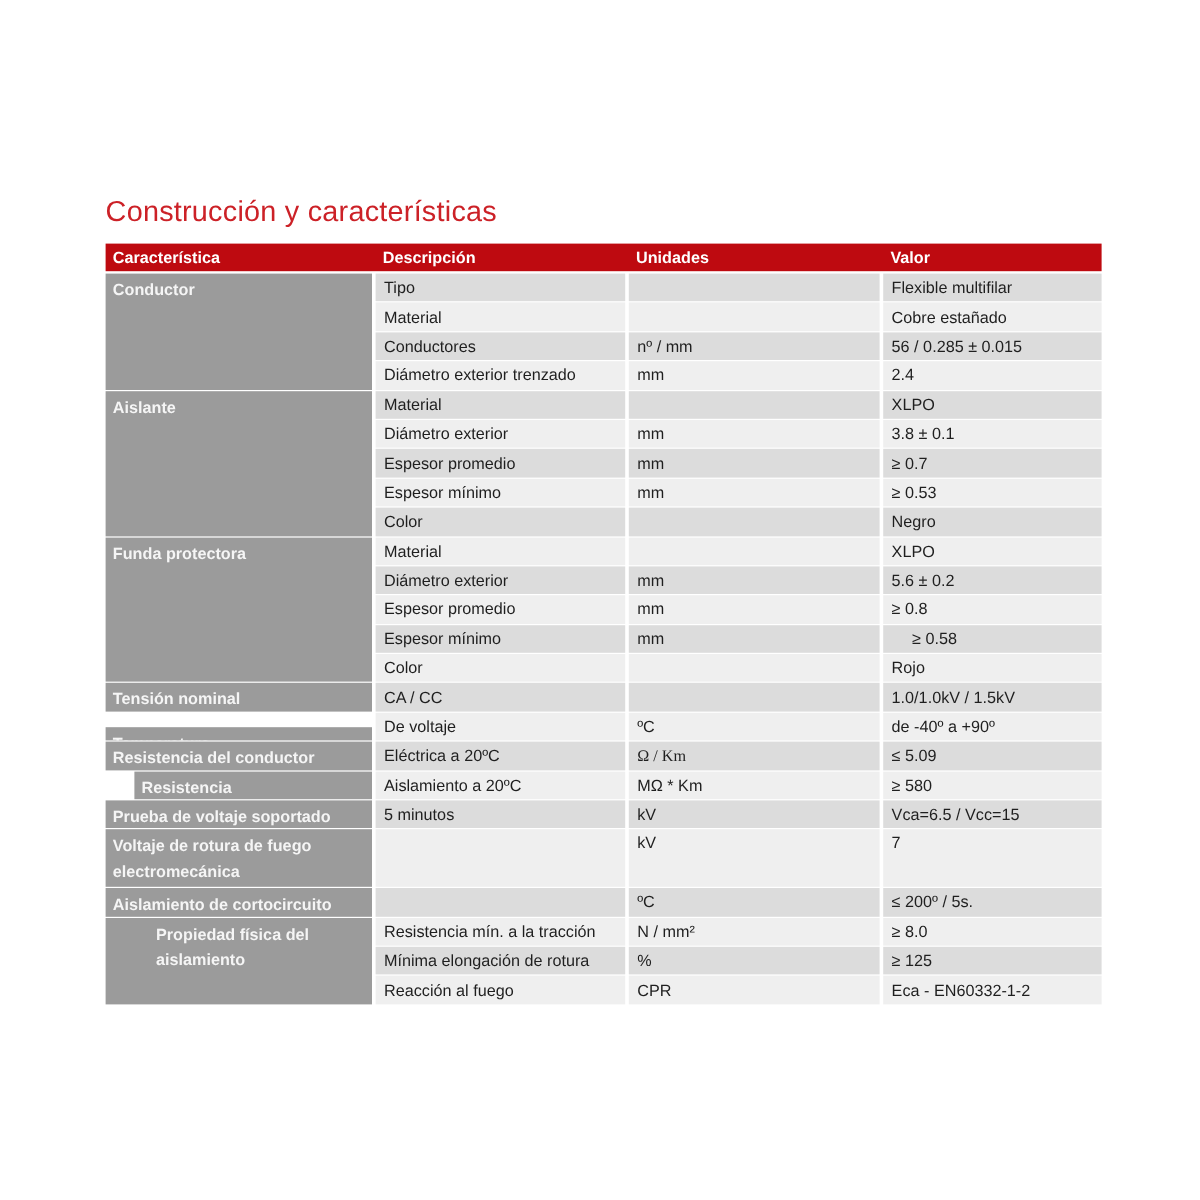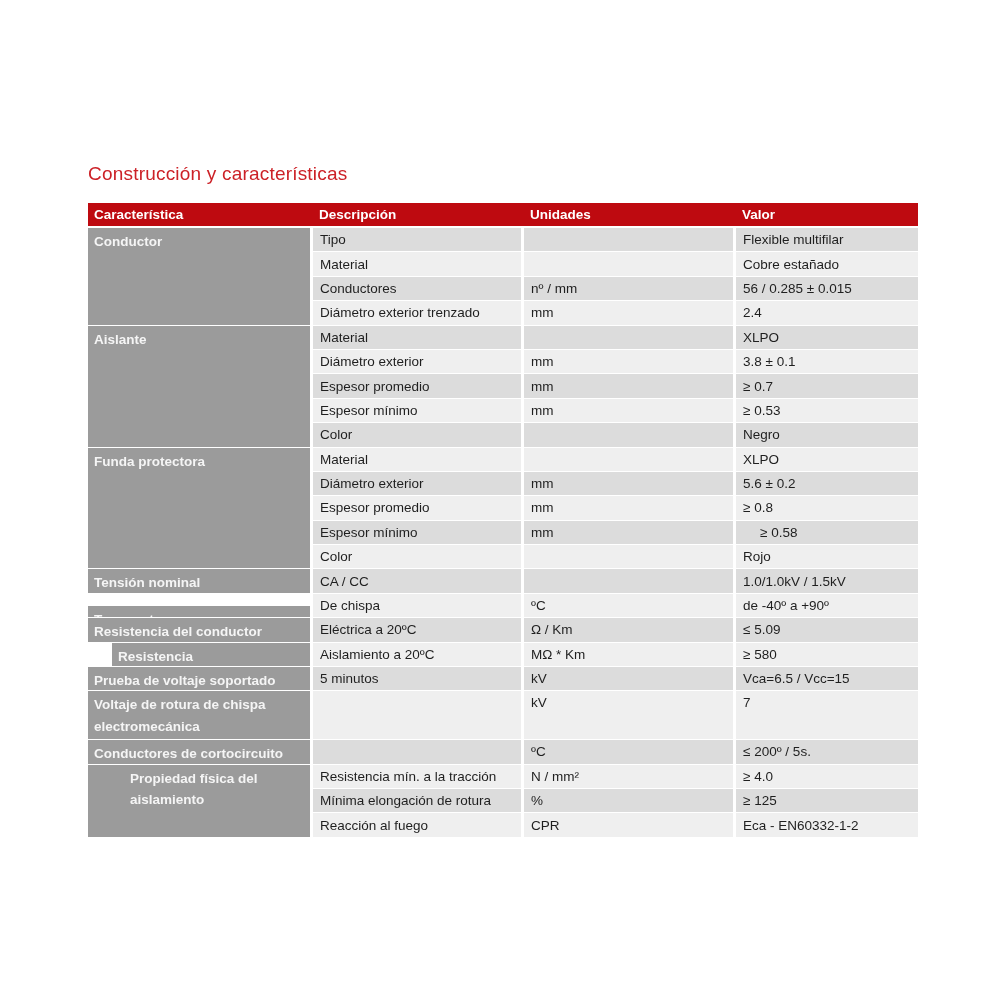--- a/index.html
+++ b/index.html
@@ -7,21 +7,21 @@
     width: 1000px; height: 1000px;
     background: #ffffff;
     font-family: "Liberation Sans", sans-serif;
     overflow: hidden;
   }
   .page { position: relative; width: 1000px; height: 1000px; background: #ffffff; }
 
   .title {
     position: absolute;
     left: 88px; top: 163px;
-    font-size: 19px;
+    font-size: 24px;
     font-weight: 400;
     color: #cc2127;
     letter-spacing: 0.2px;
     text-align: center;
   }
 
   .spec-table {
     position: absolute;
     left: 88px; top: 203px;
     width: 830px;
@@ -142,47 +142,47 @@
         <div class="cell dark" style="grid-area: 13 / 3 / span 1;">mm</div>
         <div class="cell dark" style="grid-area: 13 / 4 / span 1; padding-left: 24px;">≥ 0.58</div>
         <div class="cell light" style="grid-area: 14 / 2 / span 1;">Color</div>
         <div class="cell light" style="grid-area: 14 / 3 / span 1;"></div>
         <div class="cell light" style="grid-area: 14 / 4 / span 1;">Rojo</div>
         <div class="gcell" style="grid-area: 15 / 1 / span 1;">Tensión nominal</div>
         <div class="cell dark" style="grid-area: 15 / 2 / span 1;">CA / CC</div>
         <div class="cell dark" style="grid-area: 15 / 3 / span 1;"></div>
         <div class="cell dark" style="grid-area: 15 / 4 / span 1;">1.0/1.0kV / 1.5kV</div>
         <div class="gcell" style="grid-area: 16 / 1 / span 1; margin-top: 12px;">Temperatura</div>
-        <div class="cell light" style="grid-area: 16 / 2 / span 1;">De chispa</div>
+        <div class="cell light" style="grid-area: 16 / 2 / span 1;">De voltaje</div>
         <div class="cell light" style="grid-area: 16 / 3 / span 1;">ºC</div>
         <div class="cell light" style="grid-area: 16 / 4 / span 1;">de -40º a +90º</div>
         <div class="gcell" style="grid-area: 17 / 1 / span 1;">Resistencia del conductor</div>
         <div class="cell dark" style="grid-area: 17 / 2 / span 1;">Eléctrica a 20ºC</div>
-        <div class="cell dark" style="grid-area: 17 / 3 / span 1;">Ω / Km</div>
+        <div class="cell dark" style="grid-area: 17 / 3 / span 1; font-family: Liberation Serif, serif;">Ω / Km</div>
         <div class="cell dark" style="grid-area: 17 / 4 / span 1;">≤ 5.09</div>
         <div class="gcell" style="grid-area: 18 / 1 / span 1; margin-left: 24px;">Resistencia</div>
         <div class="cell light" style="grid-area: 18 / 2 / span 1;">Aislamiento a 20ºC</div>
         <div class="cell light" style="grid-area: 18 / 3 / span 1;">MΩ * Km</div>
         <div class="cell light" style="grid-area: 18 / 4 / span 1;">≥ 580</div>
         <div class="gcell" style="grid-area: 19 / 1 / span 1;">Prueba de voltaje soportado</div>
         <div class="cell dark" style="grid-area: 19 / 2 / span 1; text-align: right;">5 minutos</div>
         <div class="cell dark" style="grid-area: 19 / 3 / span 1;">kV</div>
         <div class="cell dark" style="grid-area: 19 / 4 / span 1;">Vca=6.5 / Vcc=15</div>
-        <div class="gcell" style="grid-area: 20 / 1 / span 2;">Voltaje de rotura de chispa electromecánica</div>
+        <div class="gcell" style="grid-area: 20 / 1 / span 2;">Voltaje de rotura de fuego electromecánica</div>
         <div class="cell light tall" style="grid-area: 20 / 2 / span 2;"></div>
         <div class="cell light tall" style="grid-area: 20 / 3 / span 2;">kV</div>
         <div class="cell light tall" style="grid-area: 20 / 4 / span 2;">7</div>
-        <div class="gcell" style="grid-area: 22 / 1 / span 1;">Conductores de cortocircuito</div>
+        <div class="gcell" style="grid-area: 22 / 1 / span 1;">Aislamiento de cortocircuito</div>
         <div class="cell dark" style="grid-area: 22 / 2 / span 1;"></div>
         <div class="cell dark" style="grid-area: 22 / 3 / span 1;">ºC</div>
         <div class="cell dark" style="grid-area: 22 / 4 / span 1;">≤ 200º / 5s.</div>
         <div class="gcell" style="grid-area: 23 / 1 / span 3; padding-left: 42px;">Propiedad física del aislamiento</div>
         <div class="cell light" style="grid-area: 23 / 2 / span 1;">Resistencia mín. a la tracción</div>
         <div class="cell light" style="grid-area: 23 / 3 / span 1;">N / mm²</div>
-        <div class="cell light" style="grid-area: 23 / 4 / span 1;">≥ 4.0</div>
+        <div class="cell light" style="grid-area: 23 / 4 / span 1;">≥ 8.0</div>
         <div class="cell dark" style="grid-area: 24 / 2 / span 1;">Mínima elongación de rotura</div>
         <div class="cell dark" style="grid-area: 24 / 3 / span 1;">%</div>
         <div class="cell dark" style="grid-area: 24 / 4 / span 1;">≥ 125</div>
         <div class="cell light" style="grid-area: 25 / 2 / span 1;">Reacción al fuego</div>
         <div class="cell light" style="grid-area: 25 / 3 / span 1;">CPR</div>
         <div class="cell light" style="grid-area: 25 / 4 / span 1;">Eca - EN60332-1-2</div>
       </div>
 
   </div>
 </div>

